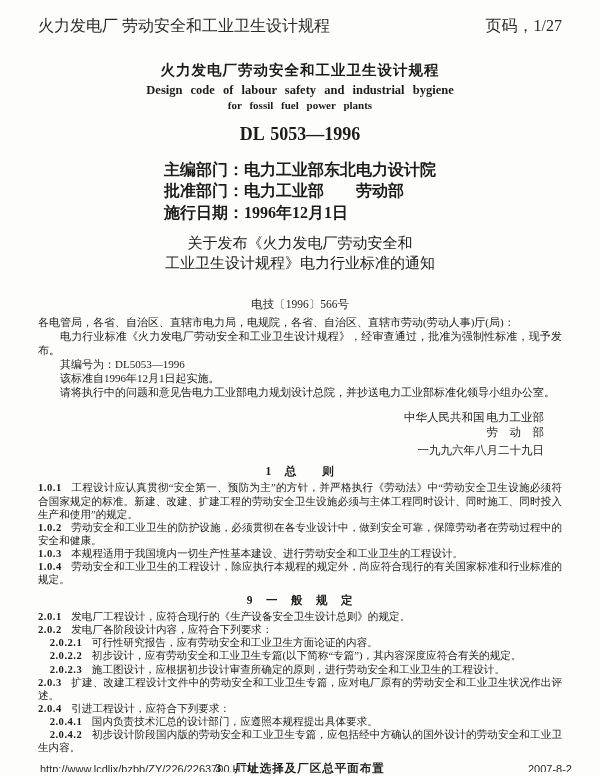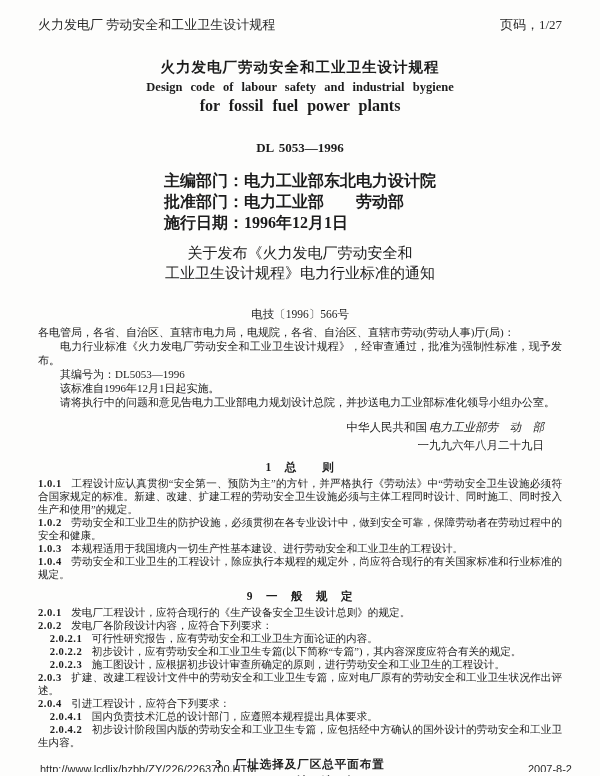--- a/index.html
+++ b/index.html
@@ -8,38 +8,38 @@
     width:600px;height:776px;
     margin:0 auto;
     background:#fdfdfc;
     color:#1c1c1c;
     font-family:"Liberation Serif","DejaVu Serif",serif;
     box-sizing:border-box;
     padding:16px 38px 0 38px;
     overflow:hidden;
   }
   
-  .page-header{display:flex;justify-content:space-between;align-items:baseline;font-size:13px;color:#2a2a2a;text-align:center;}
+  .page-header{display:flex;justify-content:space-between;align-items:baseline;font-size:16px;color:#2a2a2a;text-align:center;}
   
   .doc-title-cn{margin-top:24px;text-align:center;font-size:14.5px;font-weight:bold;letter-spacing:1px;}
   .doc-title-en{text-align:center;font-size:12.5px;font-weight:bold;word-spacing:5px;margin-top:3px;line-height:1.25;}
-  .doc-title-en2{text-align:center;font-size:16px;font-weight:bold;word-spacing:5px;line-height:1.25;}
-  .std-no{text-align:center;font-size:13px;font-weight:bold;margin-top:24px;word-spacing:2px;}
+  .doc-title-en2{text-align:center;font-size:11px;font-weight:bold;word-spacing:5px;line-height:1.25;}
+  .std-no{text-align:center;font-size:18px;font-weight:bold;margin-top:12px;word-spacing:2px;}
   .dept-block{margin-top:14px;text-align:center;}
   .dept-inner{display:inline-block;text-align:left;font-size:16px;font-weight:bold;line-height:1.32;}
   
   .notice-heading{margin-top:10px;text-align:center;font-size:15px;font-weight:normal;line-height:1.35;}
   .doc-no{text-align:center;font-size:11.5px;margin-top:24px;}
   .notice-body{margin-top:4px;font-size:11px;line-height:13.9px;text-align:justify;}
   .notice-body p{margin:0;}
   .notice-body p.indent{text-indent:2em;}
   
   .sig{margin-top:10px;margin-left:auto;width:fit-content;padding-right:18px;font-size:11.5px;line-height:1.3;}
   .sig-row{display:flex;align-items:flex-start;}
-  .sig-depts{display:inline-flex;flex-direction:row;margin-left:2px;font-style:italic;}
+  .sig-depts{display:inline-flex;flex-direction:column;margin-left:2px;}
   .sig-depts span{white-space:nowrap;}
   .sig-date{text-align:right;margin-top:3px;}
   
   .chapter-heading{text-align:center;font-size:11.5px;font-weight:bold;margin-top:7px;margin-bottom:2px;letter-spacing:1px;}
   .clauses{font-size:10.6px;line-height:13.1px;text-align:justify;}
   .clauses p{margin:0;}
   .clauses p.sub{text-indent:1.1em;}
   .clause .num{font-weight:bold;margin-right:0.9em;letter-spacing:0.5px;}
   
   .page-footer{

